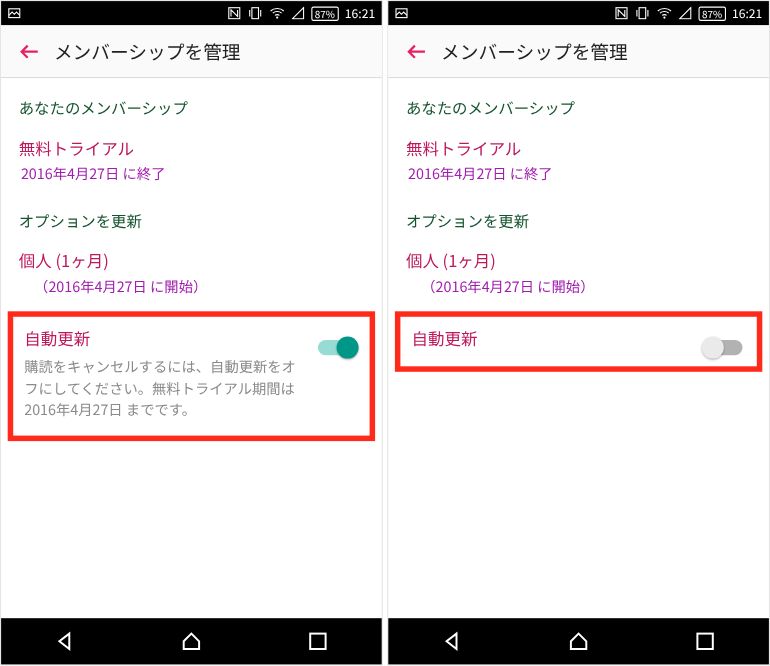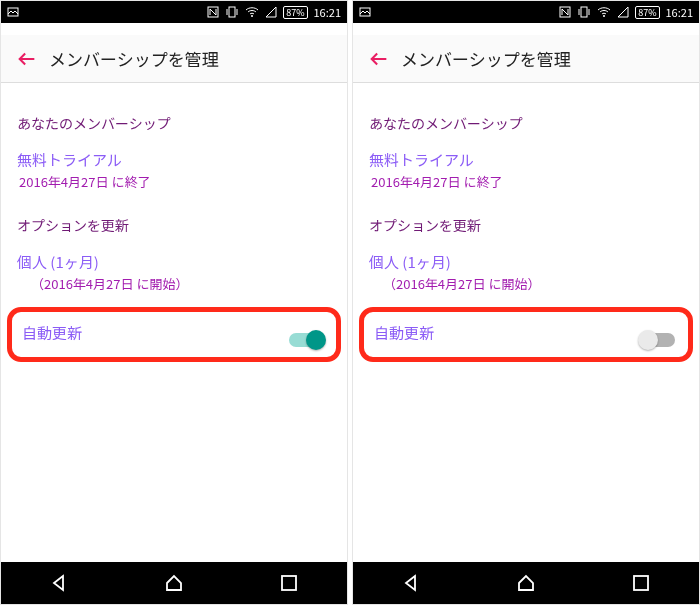--- a/index.html
+++ b/index.html
@@ -13,21 +13,20 @@
     height: 605px;
   }
   .phone {
     width: 348px;
     height: 605px;
     display: flex;
     flex-direction: column;
     background: #fff;
     position: relative;
     border: 1px solid #e5e5e5;
-    gap: 12px;
   }
   
   .statusbar {
     background: #000;
     color: #fff;
     height: 22px;
     display: flex;
     align-items: center;
     justify-content: flex-end;
     gap: 6px;
@@ -60,41 +59,41 @@
   .back-btn svg { stroke: #e91e63; }
   .appbar-title {
     font-size: 17px;
     color: #222;
     font-weight: 400;
     margin-left: 4px;
   }
   
   .content { flex: 1; overflow: hidden; padding: 4px 0; }
   .section-header {
-    color: #701a75;
+    color: #14532d;
     font-size: 14px;
     padding: 14px 16px 8px;
   }
   .row {
     padding: 8px 16px 10px;
   }
   .row-title {
-    color: #8b5cf6;
+    color: #be185d;
     font-size: 15px;
   }
   .row-sub {
     color: #a21caf;
     font-size: 13px;
     margin-top: 2px;
     padding-left: 2px;
   }
   .indent-sub { padding-left: 14px; }
   .highlight-box {
     border: 5px solid #ff2a1a;
-    border-radius: 14px;
+    border-radius: 0;
     margin: 4px 6px;
     padding: 10px 10px 14px;
     position: relative;
   }
   .highlight-box .row-title { font-size: 15px; font-weight:400; }
   .highlight-desc {
     color: #8a8a8a;
     font-size: 13px;
     line-height: 1.5;
     margin-top: 4px;
@@ -194,20 +193,21 @@
       <div class="row-sub">2016年4月27日 に終了</div>
     </div>
     <div class="section-header">オプションを更新</div>
     <div class="row">
       <div class="row-title">個人 (1ヶ月)</div>
       <div class="row-sub indent-sub">（2016年4月27日 に開始）</div>
     </div>
 
     <div class="highlight-box">
       <div class="row-title">自動更新</div>
+      <div class="highlight-desc">購読をキャンセルするには、自動更新をオフにしてください。無料トライアル期間は 2016年4月27日 までです。</div>
       <div class="switch on">
         <div class="switch-track"></div>
         <div class="switch-thumb"></div>
       </div>
     </div>
   </div>
 
   <div class="navbar">
     <div class="nav-btn">
       <svg width="20" height="20" viewBox="0 0 20 20">

